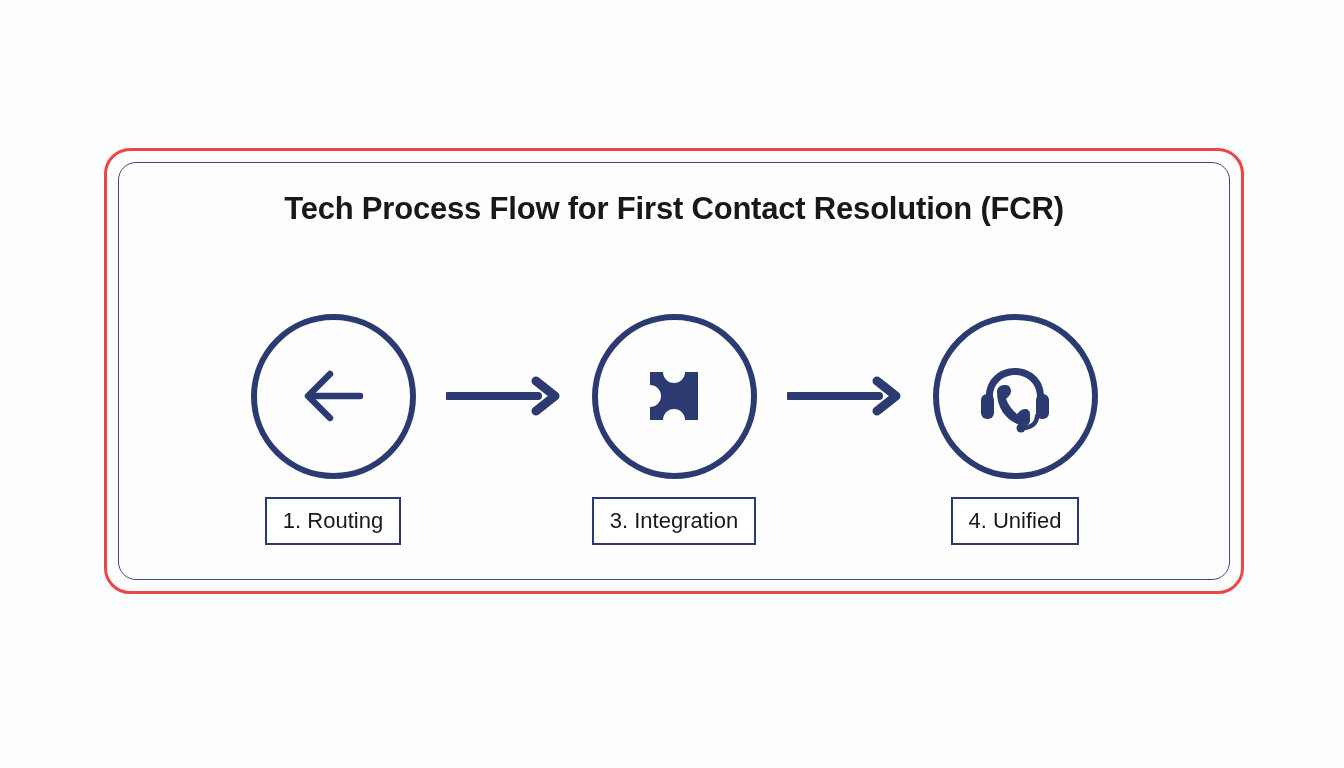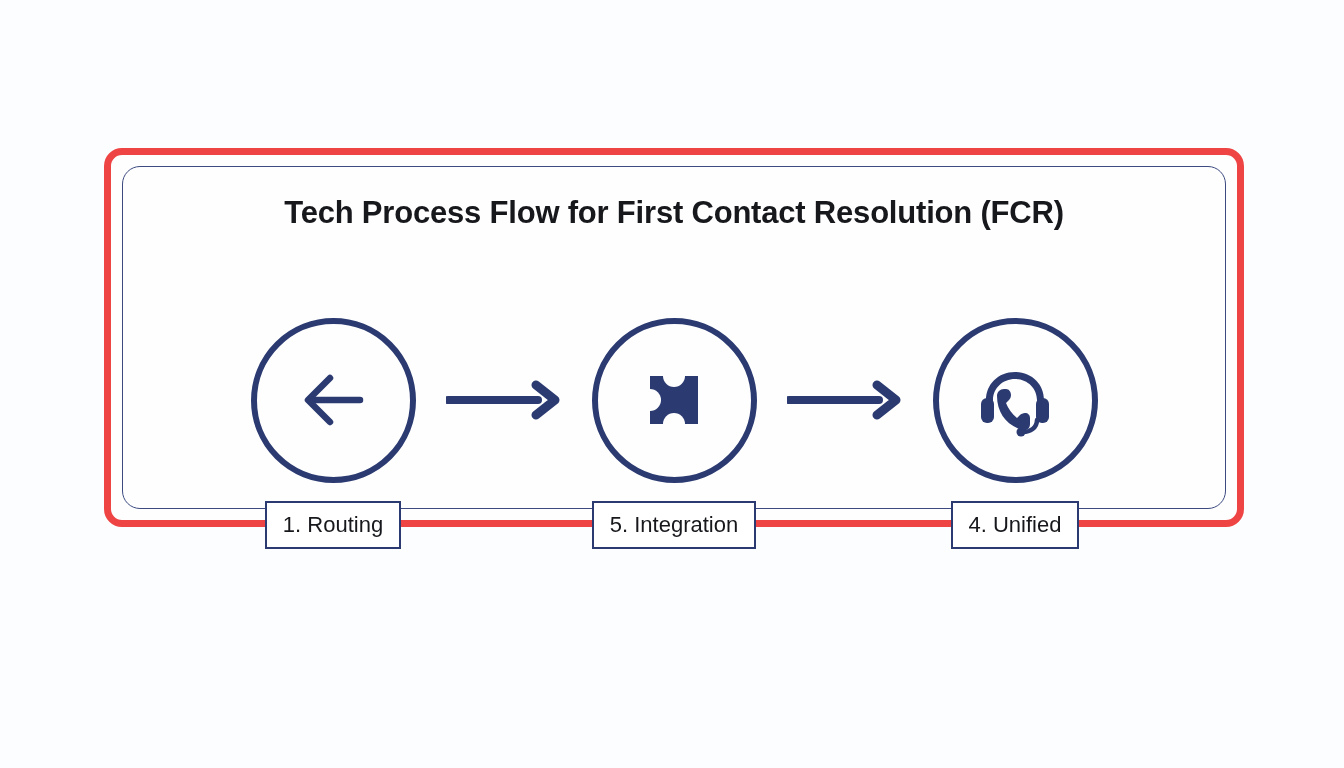--- a/index.html
+++ b/index.html
@@ -20,24 +20,24 @@
     width: 1344px;
     height: 768px;
   }
 
   
   .card-outer {
     position: absolute;
     left: 104px;
     top: 148px;
     width: 1140px;
-    height: 379px;
-    box-sizing: border-box;
-    border: 7px solid #ef4444;
-    border-radius: 18px;
+    height: 446px;
+    box-sizing: border-box;
+    border: 3px solid #ef4444;
+    border-radius: 26px;
     background: #fefeff;
   }
   .card-inner {
     position: absolute;
     left: 11px;
     top: 11px;
     right: 11px;
     bottom: 11px;
     box-sizing: border-box;
     border: 1px solid #3c4a80;
@@ -229,21 +229,21 @@
 
       <div class="label-slot">
         <div class="label-box">1. Routing</div>
       </div>
 
       <div class="gap-s"></div>
       <div class="connector"></div>
       <div class="gap-s"></div>
 
       <div class="label-slot">
-        <div class="label-box">5. Integration</div>
+        <div class="label-box">3. Integration</div>
       </div>
 
       <div class="gap-s"></div>
       <div class="connector"></div>
       <div class="gap-s"></div>
 
       <div class="label-slot">
         <div class="label-box">4. Unified</div>
       </div>
 

